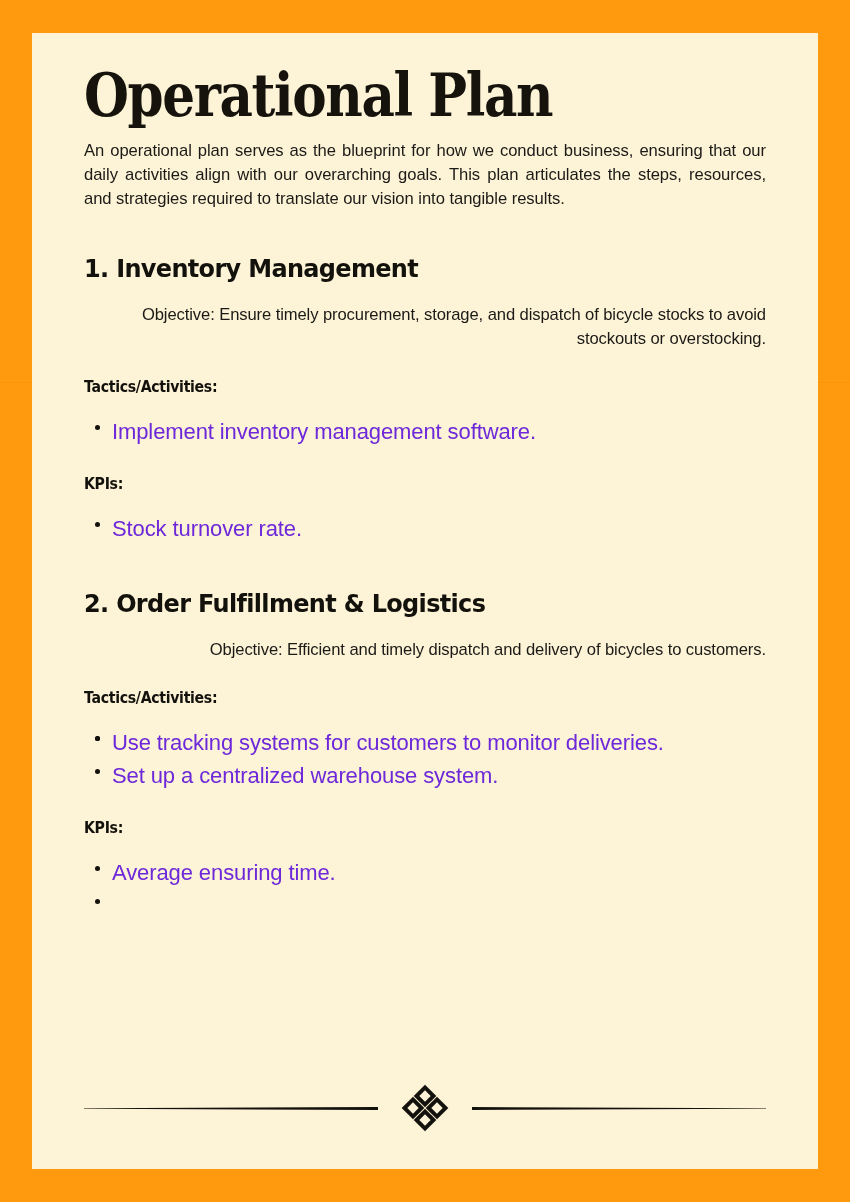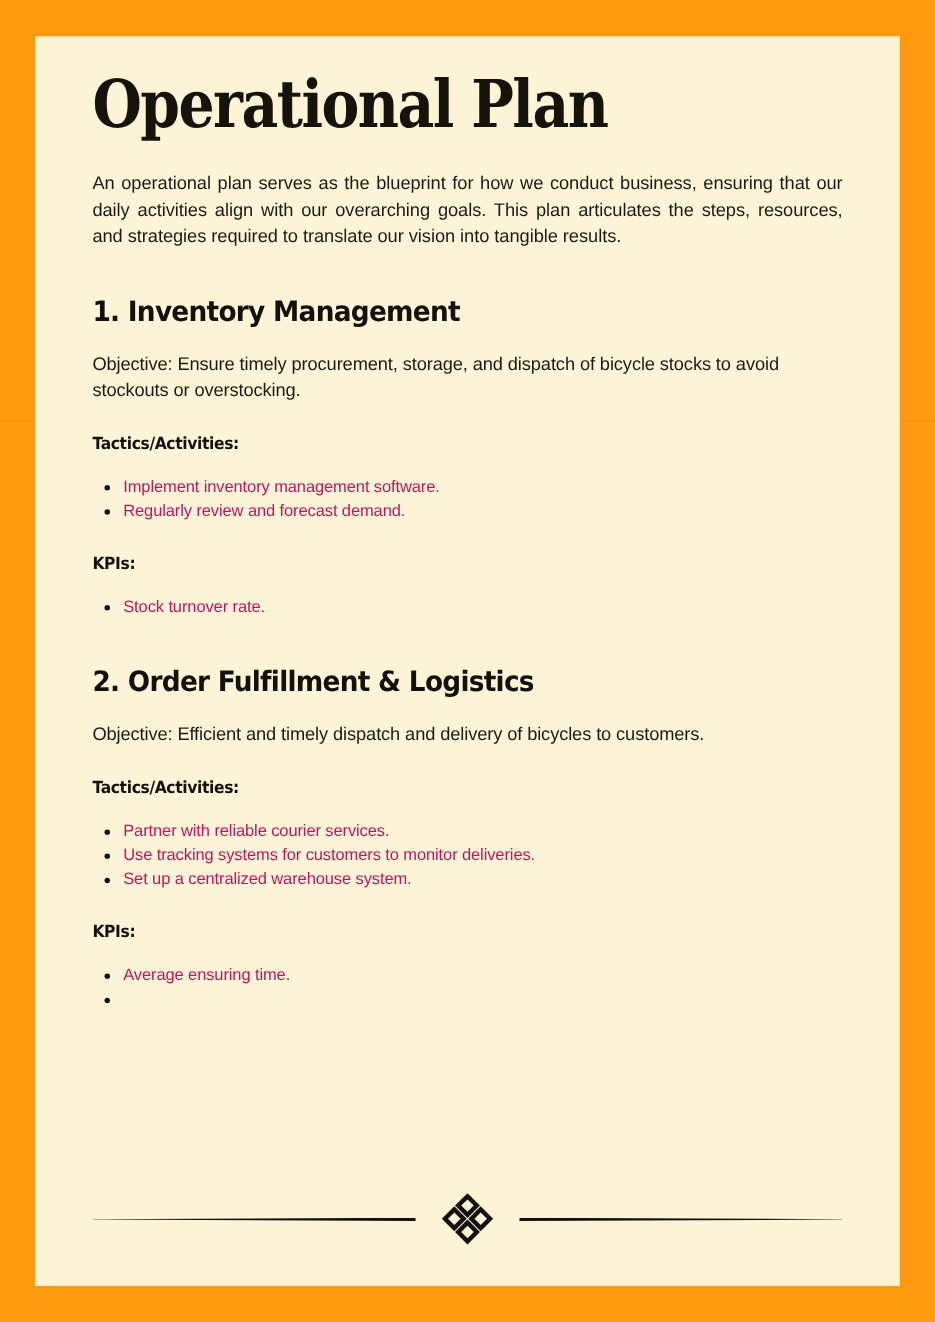--- a/index.html
+++ b/index.html
@@ -49,21 +49,21 @@
     line-height: 1.05;
     letter-spacing: -1.6px;
     color: #16130D;
     margin: 0 0 0 0;
     transform: scaleX(0.86);
     transform-origin: left center;
     white-space: nowrap;
   }
 
   .intro {
-    margin: 28px 0 0 0;
+    margin: 12px 0 0 0;
     font-size: 16.6px;
     line-height: 1.44;
     color: #1B1A16;
     text-align: justify;
     letter-spacing: -0.05px;
   }
 
   .section {
     margin-top: 17px;
   }
@@ -79,20 +79,21 @@
     transform: scaleX(0.94);
     transform-origin: left center;
   }
 
   .section-objective {
     margin: 20px 0 0 0;
     font-size: 16.6px;
     line-height: 1.43;
     color: #1B1A16;
     letter-spacing: -0.1px;
+    text-align: right;
   }
 
   .sub-heading {
     font-family: "DejaVu Sans", sans-serif;
     font-weight: 700;
     font-size: 15.2px;
     letter-spacing: -0.35px;
     color: #13110C;
     margin: 27px 0 0 0;
     transform: scaleX(0.93);
@@ -101,23 +102,23 @@
 
   ul.bullets {
     list-style: none;
     margin: 20px 0 0 0;
     padding: 0;
   }
 
   ul.bullets li {
     position: relative;
     padding-left: 28px;
-    font-size: 15px;
+    font-size: 22px;
     line-height: 1.48;
-    color: #be185d;
+    color: #6d28d9;
     letter-spacing: -0.1px;
     margin-bottom: 0;
   }
 
   ul.bullets li .bullet-dot {
     position: absolute;
     left: 11px;
     top: 9px;
     width: 5px;
     height: 5px;
@@ -215,24 +216,20 @@
 
         <p class="section-objective">Objective: Ensure timely procurement, storage, and dispatch of bicycle stocks to avoid stockouts or overstocking.</p>
 
         <h3 class="sub-heading">Tactics/Activities:</h3>
 
         <ul class="bullets">
           <li>
             <span class="bullet-dot"></span>
             <span>Implement inventory management software.</span>
           </li>
-          <li>
-            <span class="bullet-dot"></span>
-            <span>Regularly review and forecast demand.</span>
-          </li>
         </ul>
 
         <h3 class="sub-heading">KPIs:</h3>
 
         <ul class="bullets">
           <li>
             <span class="bullet-dot"></span>
             <span>Stock turnover rate.</span>
           </li>
         </ul>
@@ -241,21 +238,20 @@
       <div class="section">
         <h2 class="section-heading">2. Order Fulfillment &amp; Logistics</h2>
 
         <p class="section-objective">Objective: Efficient and timely dispatch and delivery of bicycles to customers.</p>
 
         <h3 class="sub-heading">Tactics/Activities:</h3>
 
         <ul class="bullets">
           <li>
             <span class="bullet-dot"></span>
-            <span>Partner with reliable courier services.</span>
           </li>
           <li>
             <span class="bullet-dot"></span>
             <span>Use tracking systems for customers to monitor deliveries.</span>
           </li>
           <li>
             <span class="bullet-dot"></span>
             <span>Set up a centralized warehouse system.</span>
           </li>
         </ul>

